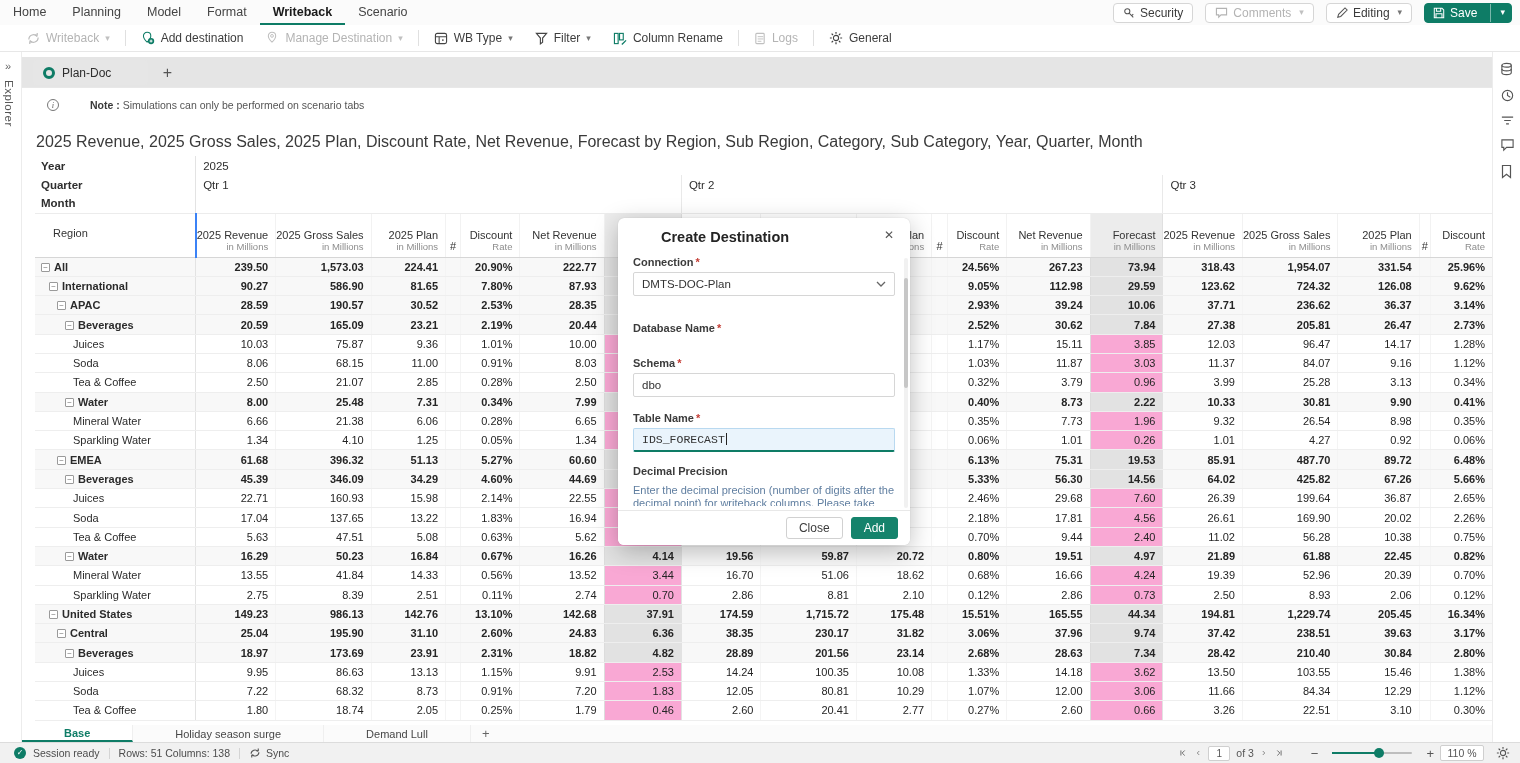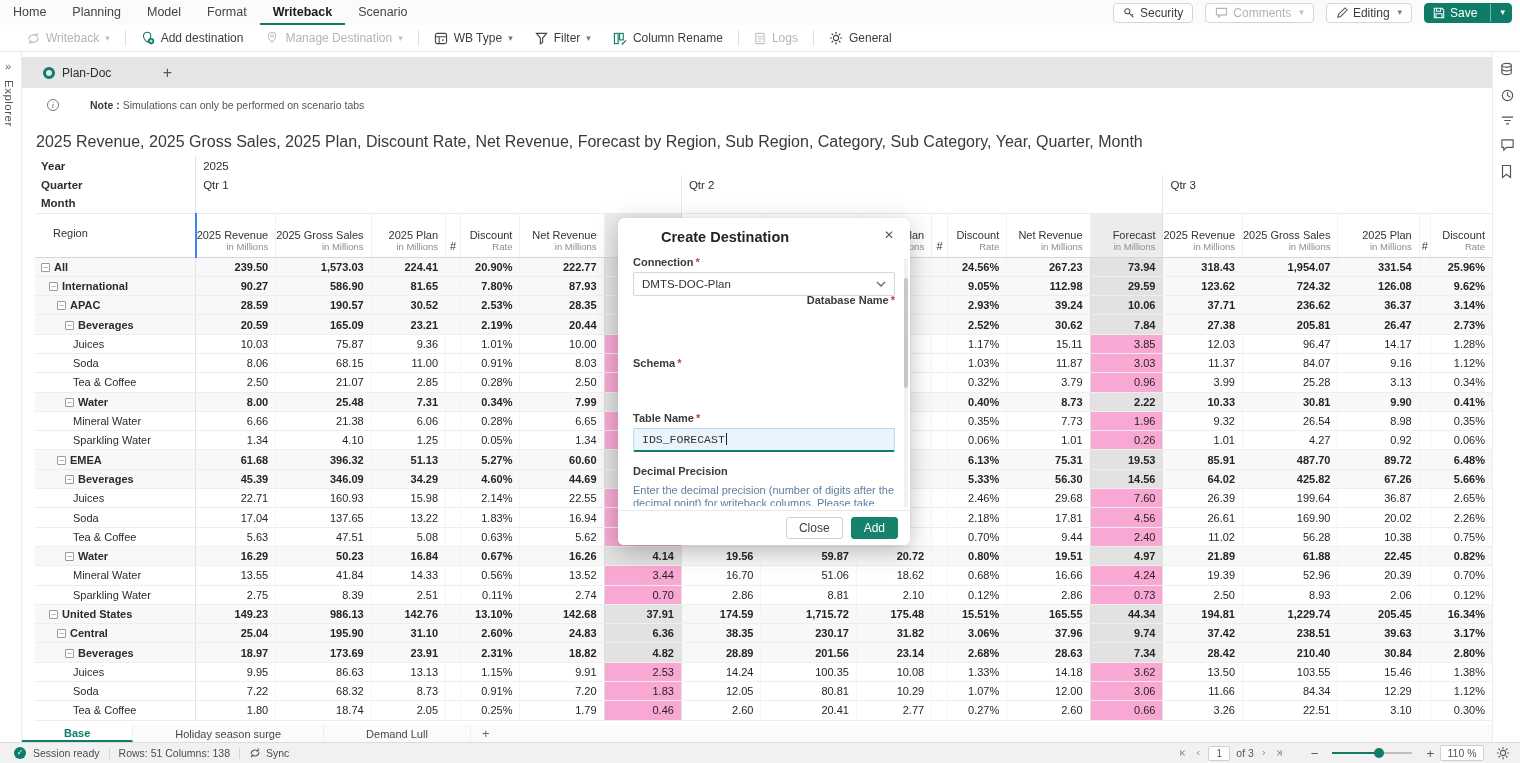--- a/index.html
+++ b/index.html
@@ -86,21 +86,21 @@
   #modal { position:absolute; left:618px; top:218px; width:292px; height:327px; background:#fff; border-radius:6px;
     box-shadow:0 6px 24px rgba(0,0,0,.25), 0 0 1px rgba(0,0,0,.2); z-index:50; }
   #modal-title { position:absolute; left:15px; top:11px; font-size:14.5px; font-weight:bold; color:#242424;margin-left:28px; }
   #modal-close { position:absolute; right:12px; top:9px; width:18px; height:18px; text-align:center; line-height:17px;
     color:#555; font-size:12px; }
   .fld-label { font-size:11px; font-weight:bold; color:#3b3b3b; }
   .req { color:#c43c34; margin-left:2px; }
   .fld-box { margin-top:4px; height:24px; border:1px solid #d6d6d6; border-radius:2px; background:#fff; display:flex;
     align-items:center; padding:0 8px; font-size:11.5px; color:#333; justify-content:space-between; }
   .fld { position:absolute; left:15px; width:262px; }
-  #fld-conn { top:38px; } #fld-db { top:76px;text-align:right; } #fld-schema { top:139px; } #fld-table { top:194px; }
+  #fld-conn { top:38px; } #fld-db { top:104px; } #fld-schema { top:139px; } #fld-table { top:194px; }
   #fld-table .fld-box { background:#eaf4fc; border-color:#b9d9f0; border-bottom:2px solid #0e7c66;font-family:Liberation Mono, monospace; }
   .caret-bar { display:inline-block; width:1px; height:12px; background:#222; margin-left:1px; vertical-align:-2px; }
   #decimal-block { position:absolute; left:15px; top:247px; width:262px; }
   #decimal-help { margin-top:7px; font-size:11px; line-height:13px; color:#5f7ea0; height:22px; overflow:hidden; }
   #modal-scrollbar { position:absolute; right:2px; top:40px; width:4px; height:250px; background:#f1f1f1; border-radius:2px; }
   #modal-scrollthumb { position:absolute; right:2px; top:60px; width:4px; height:110px; background:#c7c7c7; border-radius:2px; }
   #modal-footer { position:absolute; left:0; bottom:0; width:100%; height:35px; border-top:1px solid #e8e8e8;
     display:flex; align-items:center; justify-content:flex-end; gap:8px; padding-right:12px; border-radius:0 0 6px 6px; background:#fff; }
   .modal-btn { height:22px; padding:0 12px; border-radius:3px; font-size:12px; display:flex; align-items:center; }
   .modal-btn.secondary { background:#fff; border:1px solid #d1d1d1; color:#3c3c3c; }
@@ -946,20 +946,23 @@
         </svg>
     </div>
   </div>
 
   <div class="fld" id="fld-db">
     <div class="fld-label"><span>Database Name</span><span class="req">*</span></div>
   </div>
 
   <div class="fld" id="fld-schema">
     <div class="fld-label"><span>Schema</span><span class="req">*</span></div>
+    <div class="fld-box">
+      <span>dbo</span>
+    </div>
   </div>
 
   <div class="fld" id="fld-table">
     <div class="fld-label"><span>Table Name</span><span class="req">*</span></div>
     <div class="fld-box">
       <span><span>IDS_FORECAST</span><span class="caret-bar"></span></span>
     </div>
   </div>
 
   <div id="decimal-block">

